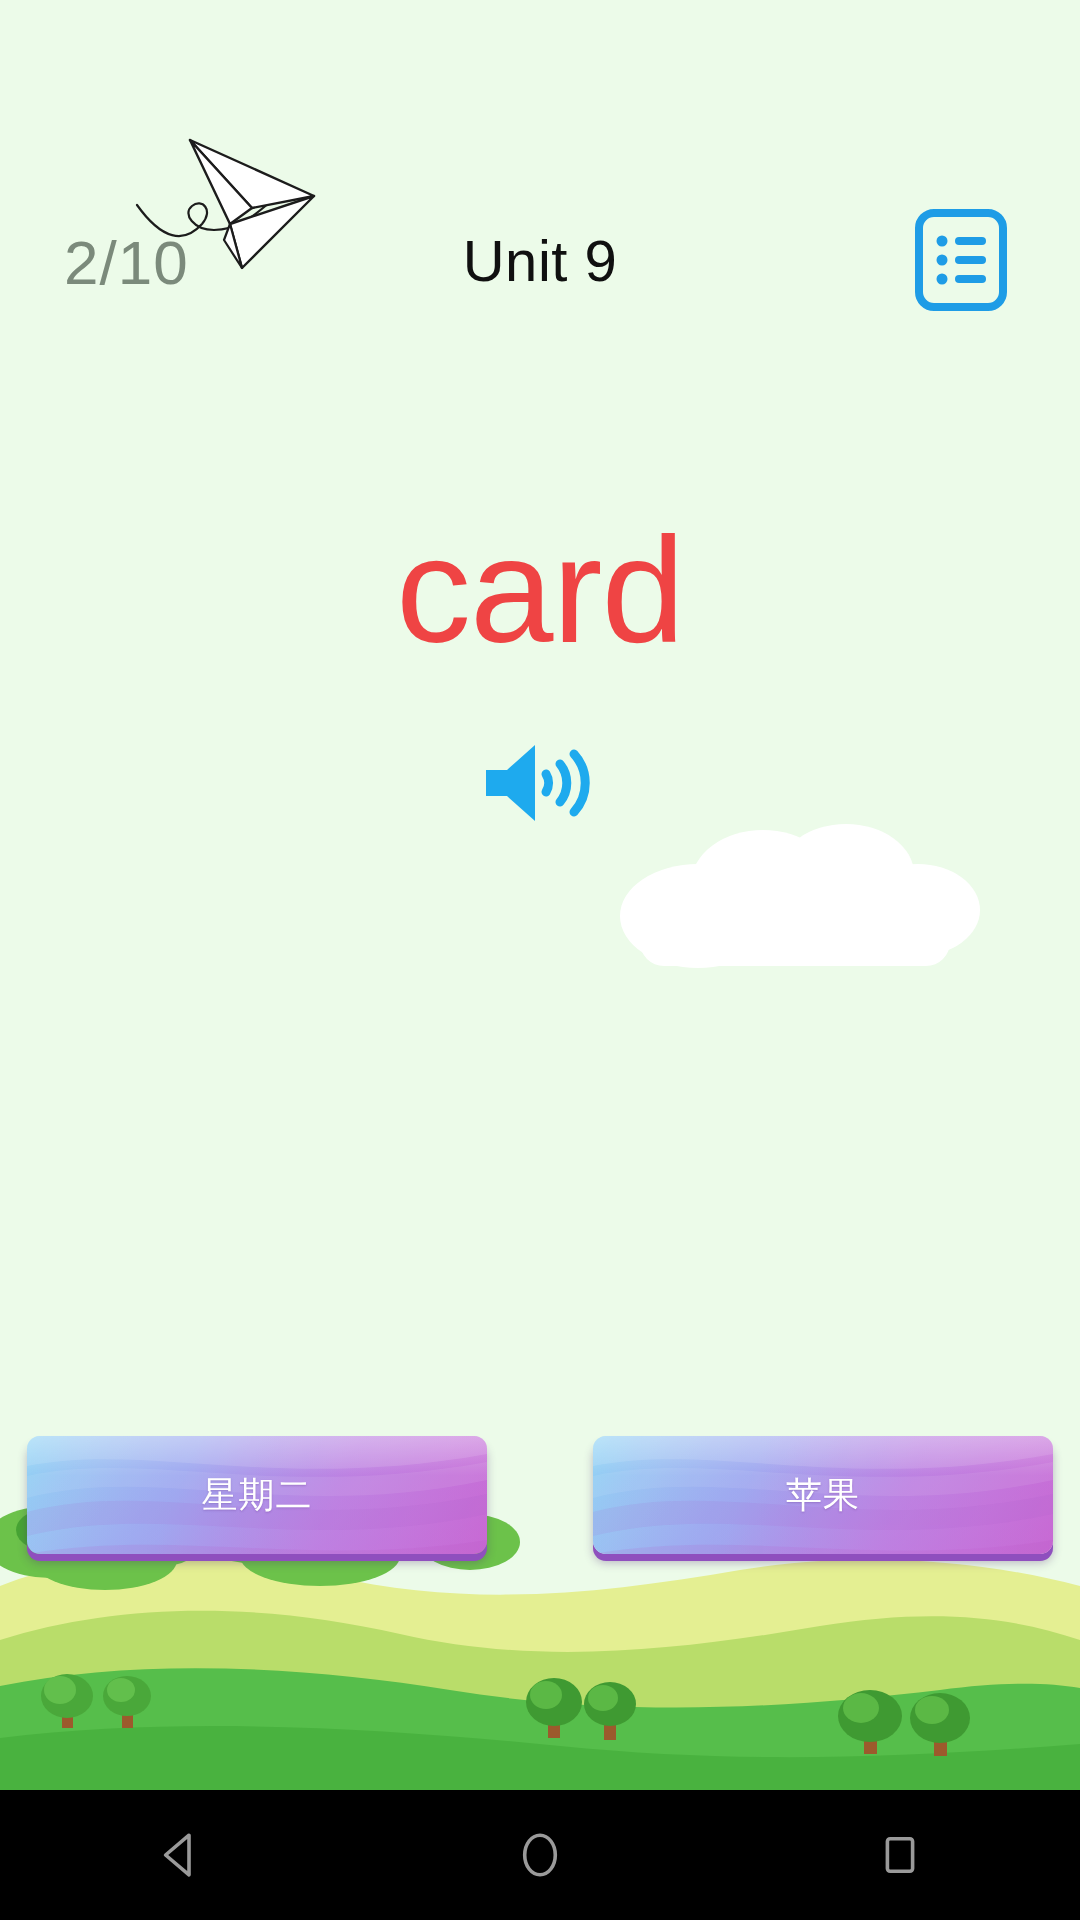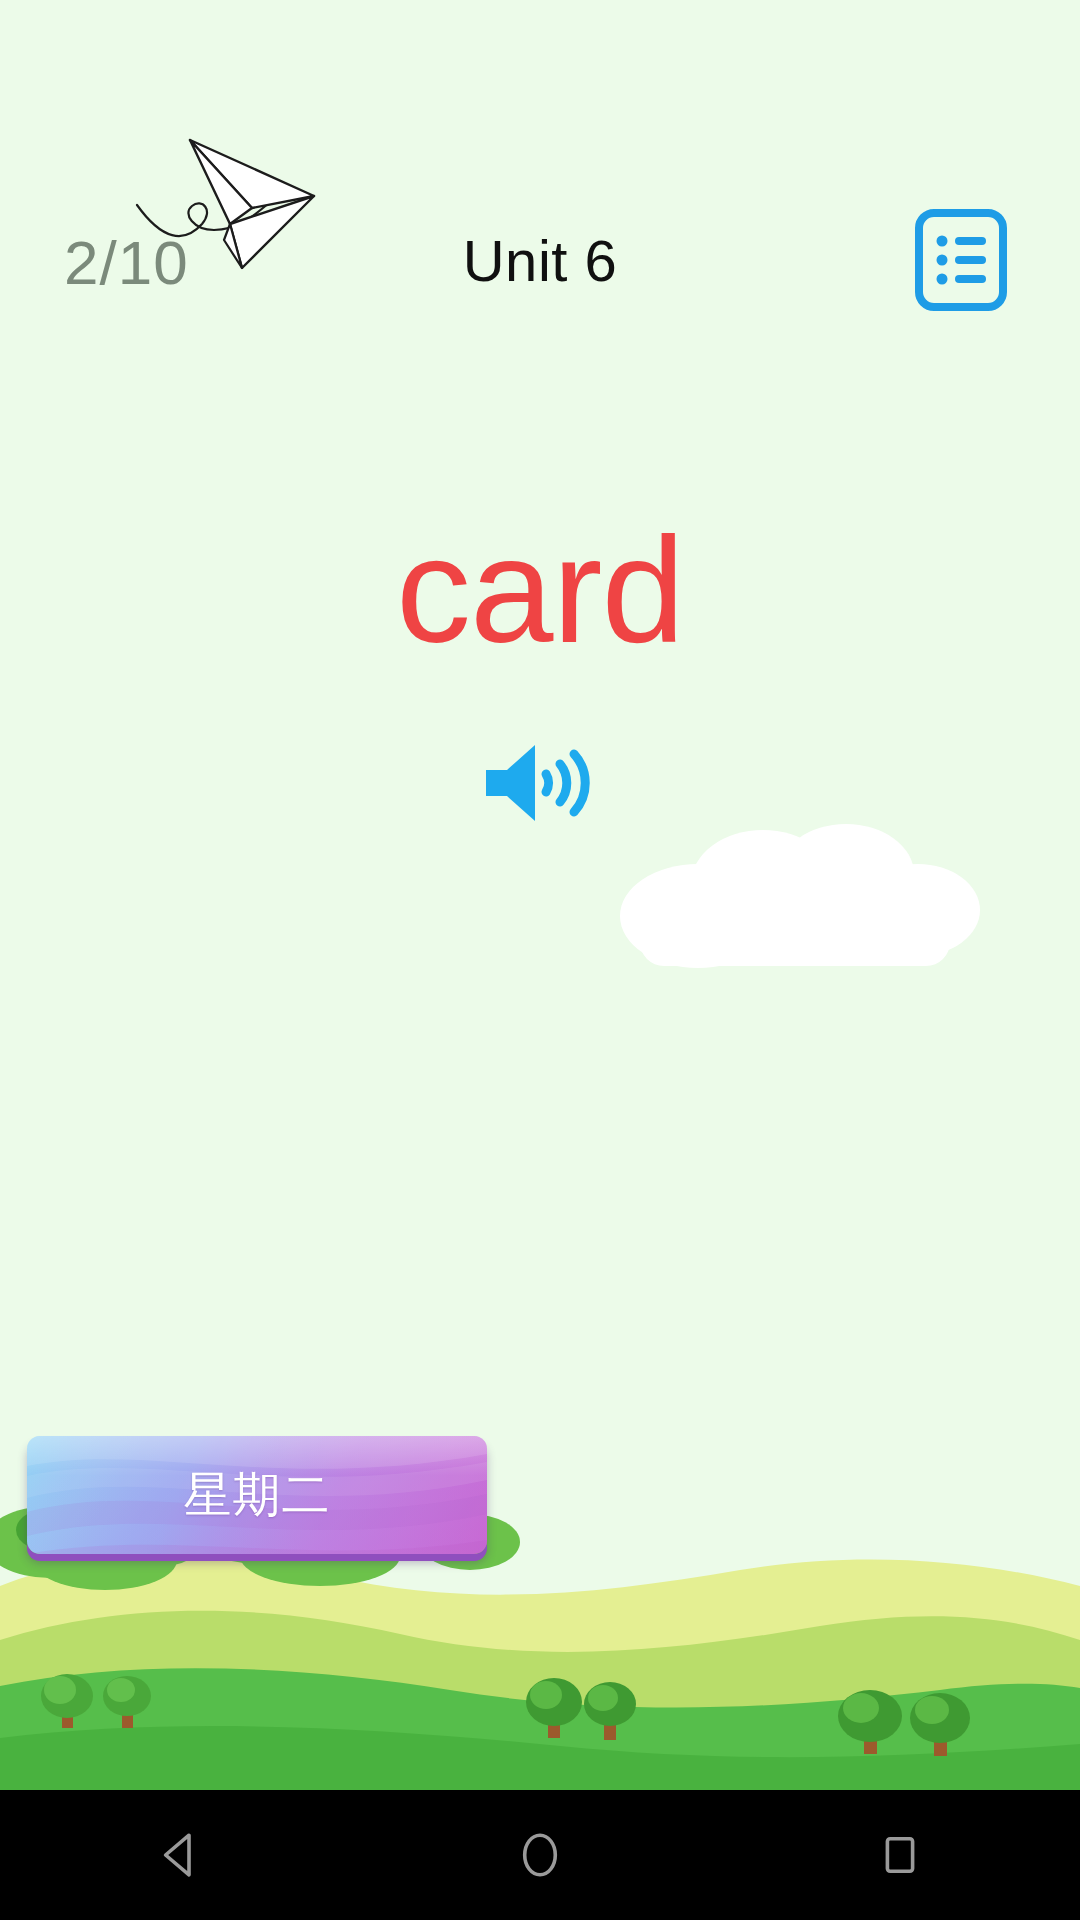--- a/index.html
+++ b/index.html
@@ -147,21 +147,21 @@
     pointer-events:none;
   }
   .answer-label {
     position:relative;
     z-index:3;
     display:flex;
     align-items:center;
     justify-content:center;
     width:100%; height:100%;
     color:#ffffff;
-    font-size:48px;
+    font-size:36px;
     font-weight:400;
     letter-spacing:1px;
     text-shadow:0 1px 2px rgba(90,40,130,0.30);
     font-family:"DejaVu Sans","Liberation Sans",sans-serif;
   }
 
   
   #nav-bar {
     position:absolute;
     left:0; bottom:0;
@@ -191,21 +191,21 @@
 
       <svg id="plane-doodle" viewBox="0 0 250 150">
         <path d="M35 73 C60 108, 82 112, 100 92 C112 78, 100 66, 90 74 C80 82, 92 98, 112 98 C135 98, 152 84, 168 70" fill="none" stroke="#1c1c1c" stroke-width="2.2" stroke-linecap="round"></path>
         <path d="M88 8 L212 64 L150 76 Z" fill="#ffffff" stroke="#1c1c1c" stroke-width="2.4" stroke-linejoin="round"></path>
         <path d="M88 8 L150 76 L128 92 Z" fill="#ffffff" stroke="#1c1c1c" stroke-width="2.4" stroke-linejoin="round"></path>
         <path d="M128 92 L212 64 L140 136 Z" fill="#ffffff" stroke="#1c1c1c" stroke-width="2.4" stroke-linejoin="round"></path>
         <path d="M128 92 L140 136 L122 108 Z" fill="#ffffff" stroke="#1c1c1c" stroke-width="2.2" stroke-linejoin="round"></path>
       </svg>
     </div>
 
-    <div id="unit-title">Unit 6</div>
+    <div id="unit-title">Unit 9</div>
 
     <div id="list-button">
       <svg viewBox="0 0 94 104" width="94" height="104">
         <rect x="5" y="5" width="84" height="94" rx="15" ry="15" fill="none" stroke="#1e9ce6" stroke-width="8"></rect>
         <circle cx="28" cy="33" r="5.5" fill="#1e9ce6"></circle>
         <circle cx="28" cy="52" r="5.5" fill="#1e9ce6"></circle>
         <circle cx="28" cy="71" r="5.5" fill="#1e9ce6"></circle>
         <rect x="41" y="29" width="31" height="8" rx="4" fill="#1e9ce6"></rect>
         <rect x="41" y="48" width="31" height="8" rx="4" fill="#1e9ce6"></rect>
         <rect x="41" y="67" width="31" height="8" rx="4" fill="#1e9ce6"></rect>
@@ -297,20 +297,30 @@
         <path d="M0 30 C120 6, 250 56, 460 18 L460 0 L0 0 Z" fill="rgba(255,255,255,0.22)"></path>
         <path d="M0 62 C130 28, 260 86, 460 44 L460 26 C250 64, 120 14, 0 40 Z" fill="rgba(255,255,255,0.15)"></path>
         <path d="M0 100 C140 66, 270 118, 460 78 L460 58 C260 100, 130 42, 0 76 Z" fill="rgba(168,92,200,0.22)"></path>
         <path d="M0 118 C150 92, 280 132, 460 104 L460 118 Z" fill="rgba(186,80,196,0.25)"></path>
       </svg>
       <span class="gloss"></span>
       <span class="answer-label">星期二</span>
     </button>
 
 
+    <button class="answer-button">
+      <svg class="waves" viewBox="0 0 460 118" preserveAspectRatio="none">
+        <path d="M0 30 C120 6, 250 56, 460 18 L460 0 L0 0 Z" fill="rgba(255,255,255,0.22)"></path>
+        <path d="M0 62 C130 28, 260 86, 460 44 L460 26 C250 64, 120 14, 0 40 Z" fill="rgba(255,255,255,0.15)"></path>
+        <path d="M0 100 C140 66, 270 118, 460 78 L460 58 C260 100, 130 42, 0 76 Z" fill="rgba(168,92,200,0.22)"></path>
+        <path d="M0 118 C150 92, 280 132, 460 104 L460 118 Z" fill="rgba(186,80,196,0.25)"></path>
+      </svg>
+      <span class="gloss"></span>
+      <span class="answer-label">苹果</span>
+    </button>
 
   </div>
 
   <div id="nav-bar">
 
     <div class="nav-btn">
       <svg viewBox="0 0 60 60" width="54" height="54">
         <path d="M40 8 L14 30 L40 52 Z" fill="none" stroke="#9a9a9a" stroke-width="4" stroke-linejoin="round"></path>
       </svg>
     </div>

